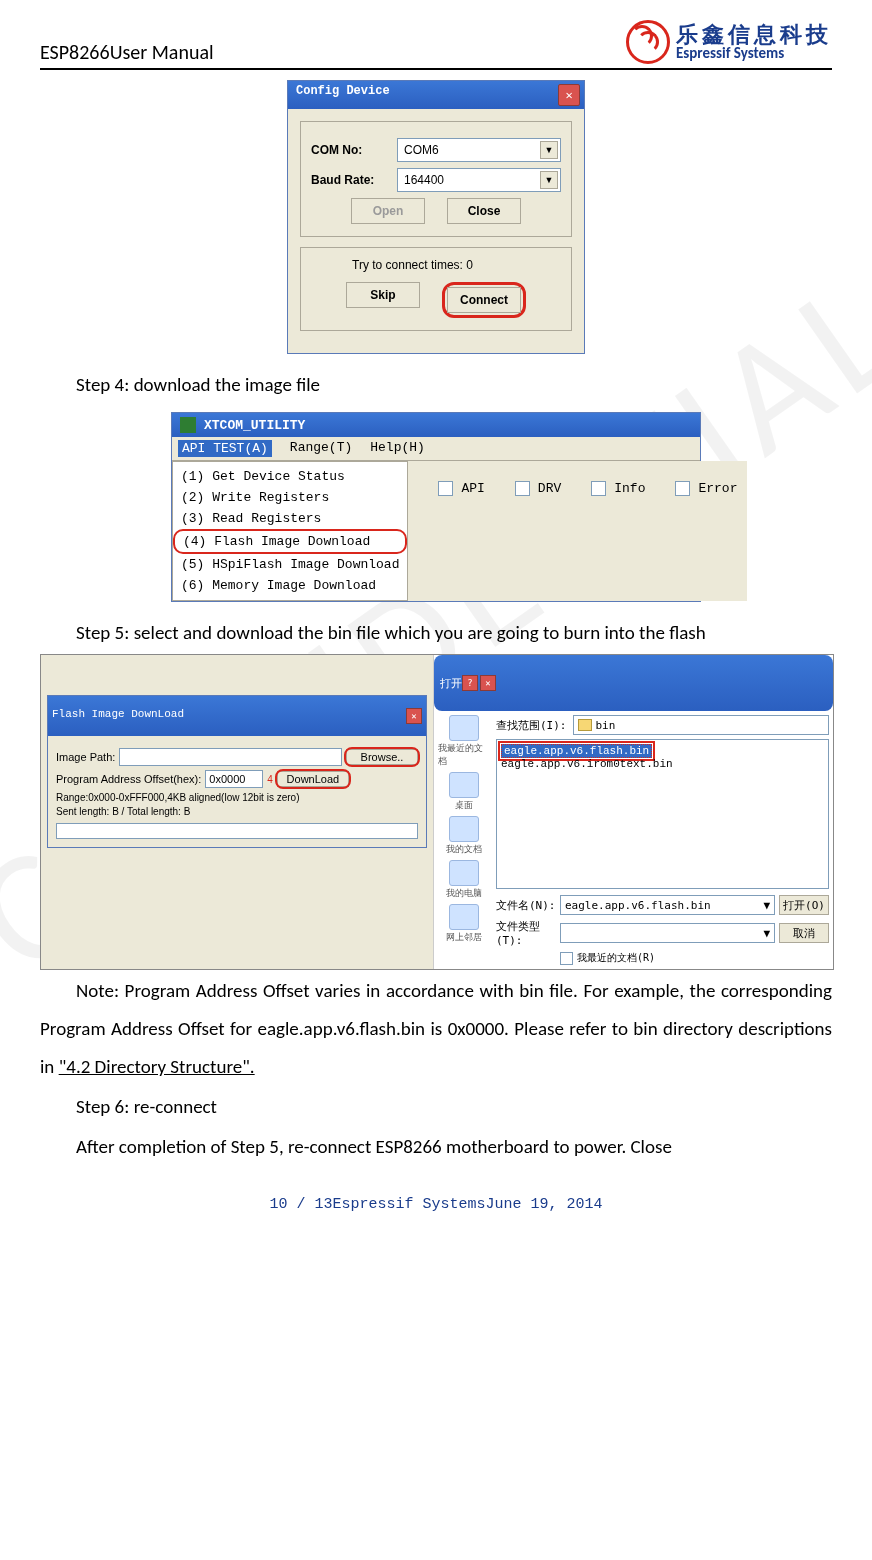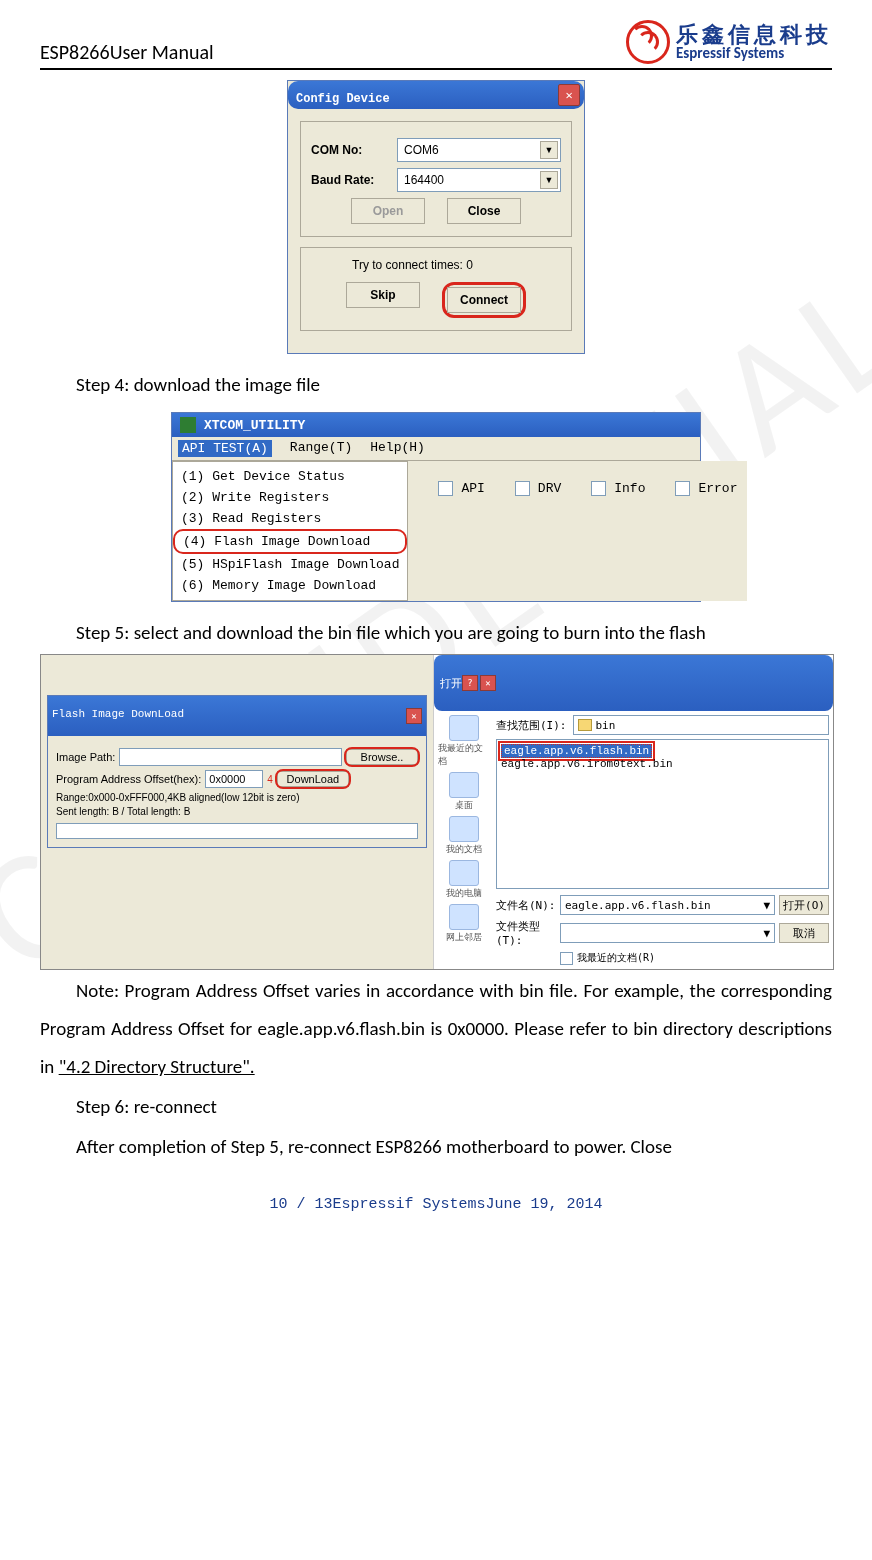--- a/index.html
+++ b/index.html
@@ -84,25 +84,24 @@
   .dlg {
     width: 296px;
     background: #ece9d8;
     border: 1px solid #5a7ab8;
     font-family: Tahoma, sans-serif;
     font-size: 12px;
   }
   .dlg-titlebar {
     background: linear-gradient(#3b77d6,#2b5fc0);
     color: #fff;
-    display:flex; justify-content:space-between; align-items:flex-end;
+    display:flex; justify-content:space-between; align-items:flex-start;
     padding: 3px 4px 3px 8px;
     font-family: "Courier New", monospace;
     font-weight: bold;
-    border-radius: 10px;
   }
   .dlg-close {
     width:20px;height:20px;background:#d9534f;border:1px solid #8b3a37;
     color:#fff;display:flex;align-items:center;justify-content:center;
     font-weight:bold;border-radius:2px;
   }
   .dlg-body { padding: 12px; }
   .dlg-group {
     border:1px solid #aca899; padding:10px 10px 12px; margin-bottom:10px;
   }

